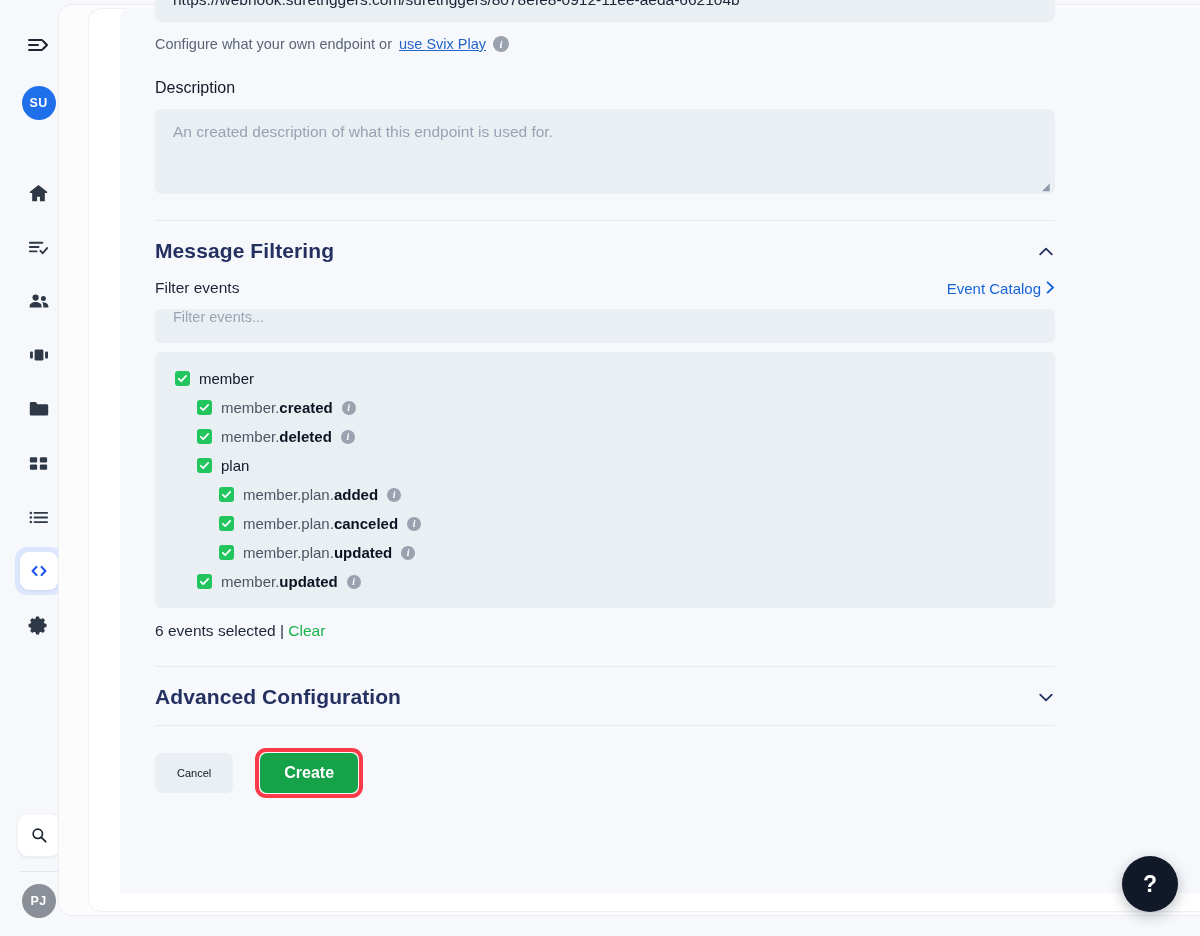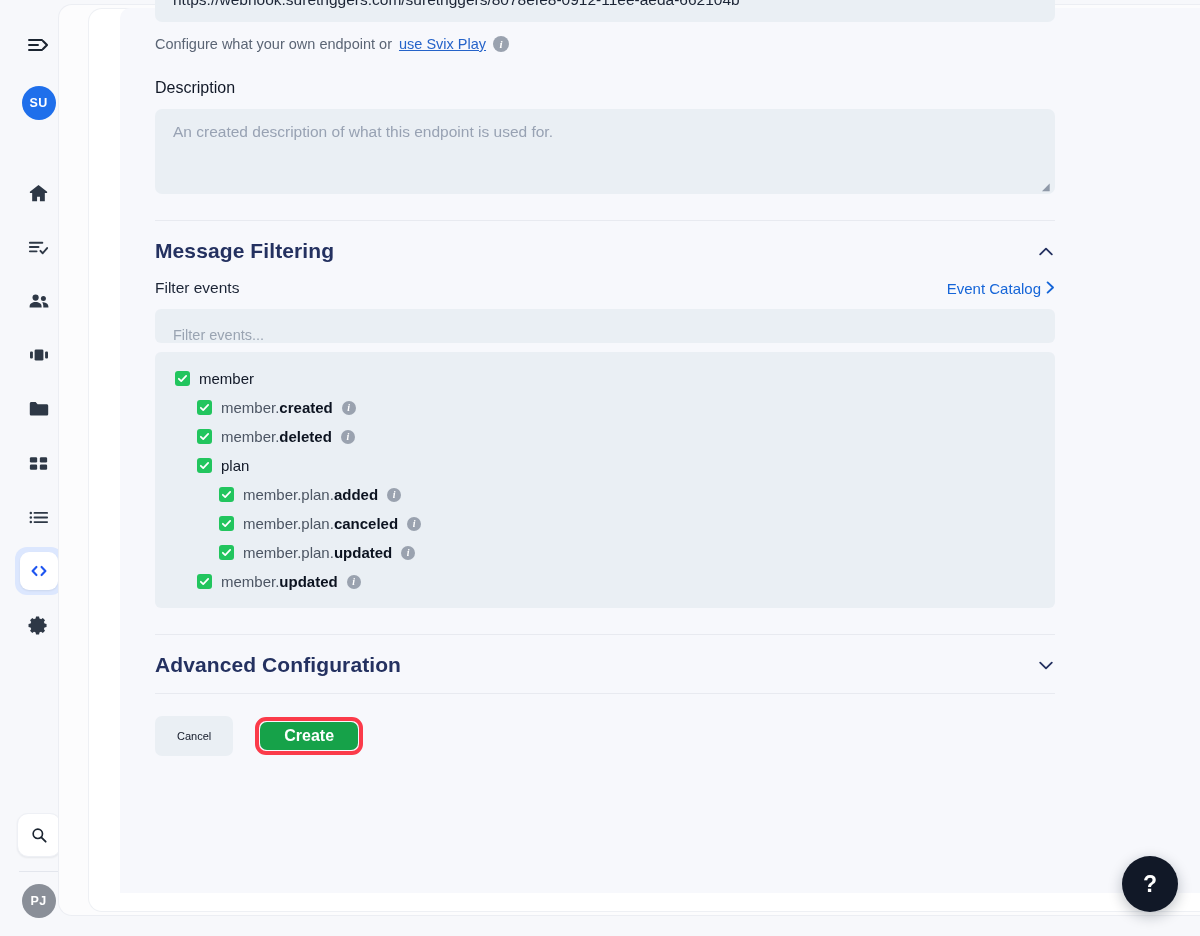--- a/index.html
+++ b/index.html
@@ -109,21 +109,21 @@
   }
   .sect-title { font-size: 21px; font-weight: 700; color: #243160; letter-spacing: .1px; }
   .chev { color: #243160; font-size: 14px; width: 18px; text-align: center; }
 
   .row-between { display: flex; align-items: center; justify-content: space-between; }
   .filter-label { font-size: 15.5px; color: #1c2536; }
   .catalog-link { font-size: 15px; color: #1565d8; cursor: pointer; display: flex; align-items: center; gap: 5px; font-weight: 500; }
 
   .filter-input {
     margin-top: 12px; height: 34px; background: #eaeff4; border-radius: 6px;
-    display: flex; align-items: flex-end; padding: 0 18px;
+    display: flex; align-items: flex-start; padding: 0 18px;
     font-size: 14.5px; color: #9aa4b2;
   }
 
   .tree {
     margin-top: 9px; background: #eaeff4; border-radius: 6px;
     padding: 12px 0 12px 0;
   }
   .tree-row { display: flex; align-items: center; gap: 9px; padding: 6px 0 6px 20px; font-size: 15px; color: #111827; cursor: pointer; }
   .cb {
     width: 15px; height: 15px; border-radius: 3px; background: #22c55e;
@@ -141,21 +141,21 @@
   .btn-cancel {
     height: 40px; padding: 0 22px; border-radius: 7px; background: #eaeff4;
     font-size: 11px; color: #111827; display: flex; align-items: center; cursor: pointer;
     border: none; font-family: inherit;
   }
   .btn-create-wrap {
     border: 4px solid #fb3b4a; border-radius: 11px; padding: 1px;
     display: inline-flex;
   }
   .btn-create {
-    height: 28px; padding: 0 24px; border-radius: 7px; background: #16a249;
+    height: 40px; padding: 0 24px; border-radius: 7px; background: #16a249;
     color: #fff; font-size: 16px; font-weight: 700; display: flex; align-items: center;
     cursor: pointer; border: none; font-family: inherit;
   }
 
   .help-fab {
     position: absolute; right: 22px; bottom: 24px; width: 56px; height: 56px;
     border-radius: 50%; background: #111827; color: #fff;
     display: flex; align-items: center; justify-content: center;
     font-size: 23px; font-weight: 700; cursor: pointer;
     box-shadow: 0 4px 14px rgba(16,24,40,.28);
@@ -377,20 +377,25 @@
             <span class="cb">
               <svg viewBox="0 0 12 12" fill="none">
                 <path d="M2 6.3 4.6 8.9 10 3.2" stroke="#fff" stroke-width="1.9" stroke-linecap="round" stroke-linejoin="round"></path>
               </svg>
             </span>
             <span><span class="ev-prefix">member.</span><span class="ev-leaf">updated</span></span>
             <span class="info-dot sm">i</span>
           </div>
         </div>
 
+      <div class="sel-line">
+        <span>6 events selected</span>
+        <span>|</span>
+        <span class="clear">Clear</span>
+      </div>
 
       <div class="hr"></div>
 
       <div class="sect-head">
         <span class="sect-title">Advanced Configuration</span>
         <span class="chev">
           <svg width="14" height="9" viewBox="0 0 14 9" fill="none">
             <path d="M1.2 1.6 7 7.4l5.8-5.8" stroke="#243160" stroke-width="1.8" stroke-linecap="round" stroke-linejoin="round"></path>
           </svg>
         </span>

